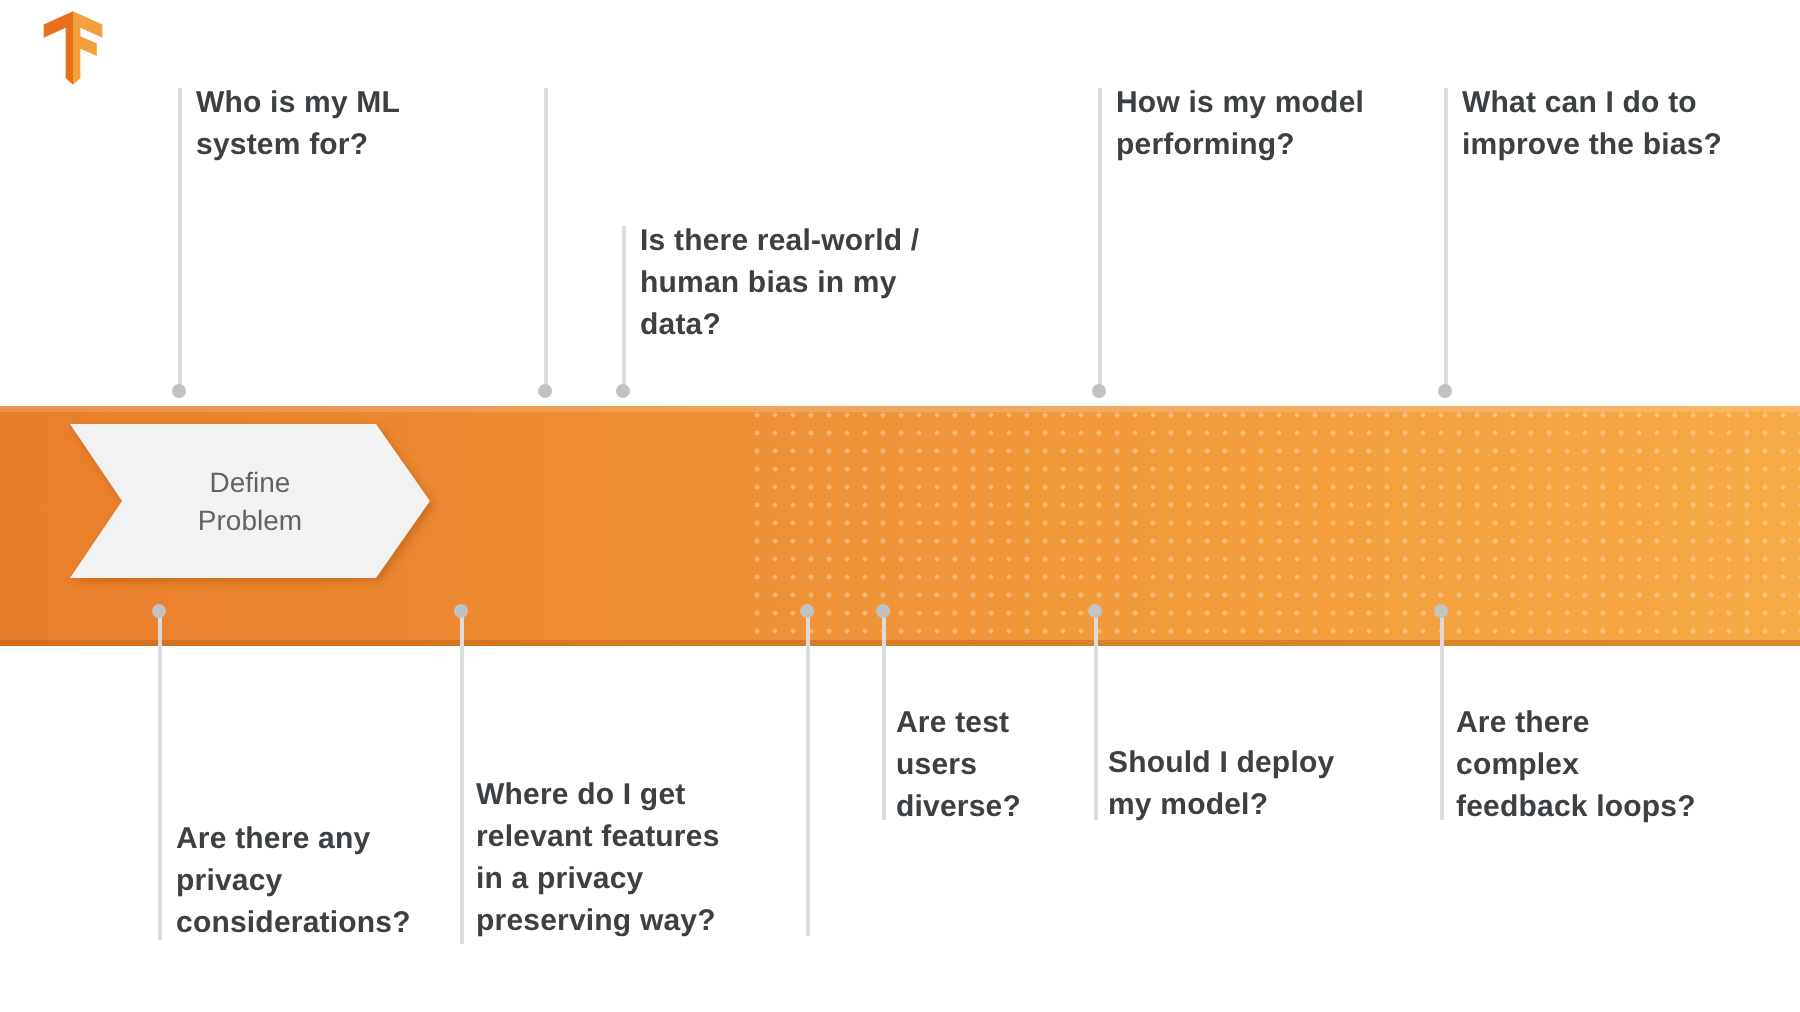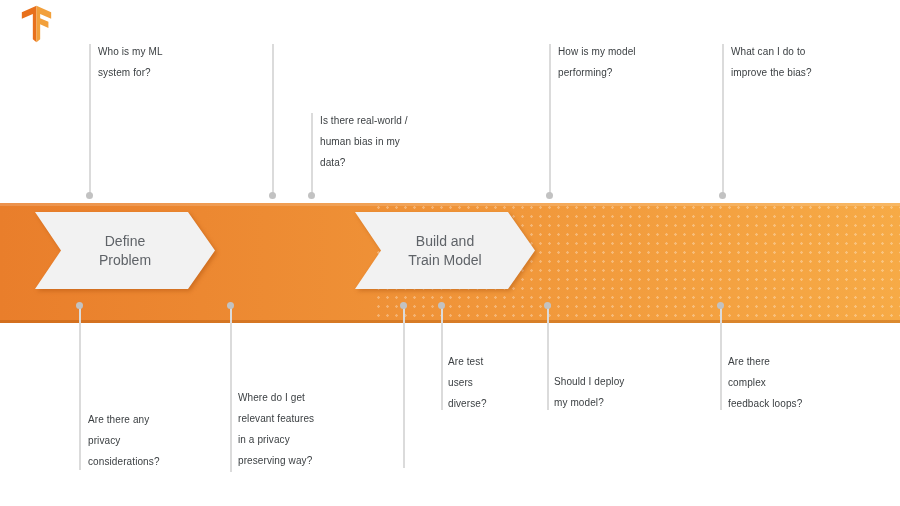--- a/index.html
+++ b/index.html
@@ -4,21 +4,21 @@
 <style>
   html,body{margin:0;padding:0;background:#ffffff;}
   .canvas{
     position:relative;width:900px;height:506px;background:#ffffff;overflow:hidden;
     font-family:"Liberation Sans",sans-serif;
   }
   
   .vline{position:absolute;width:2px;background:var(--connector-line,#dbdbdb);}
   .dot{position:absolute;width:7px;height:7px;border-radius:50%;background:var(--connector-dot,#c2c2c2);}
   
-  .q{position:absolute;color:var(--question-text,#3c4043);font-size:10px;font-weight:400;
+  .q{position:absolute;color:var(--question-text,#3c4043);font-size:15px;font-weight:700;
      line-height:21px;white-space:pre-line;letter-spacing:.1px;}
   
   .band{
     position:absolute;left:0;top:203px;width:900px;height:120px;
     background:linear-gradient(90deg,var(--band-left,#e97e2b) 0%,var(--band-right,#f7ac47) 100%);
     box-shadow:inset 0 3px 0 rgba(255,255,255,.16), inset 0 -3px 0 rgba(176,86,10,.38);
     padding-left:36px;
   }
   .band-texture{
     position:absolute;top:0;bottom:0;left:40%;right:0;
@@ -74,26 +74,20 @@
 
   <div class="band">
     <div class="band-texture"></div>
 
     <div class="chev-wrap" style="left:35px">
       <div class="chev">
         <span class="chev-label">Define
 Problem</span>
       </div>
     </div>
-    <div class="chev-wrap" style="left:355px">
-      <div class="chev">
-        <span class="chev-label">Build and
-Train Model</span>
-      </div>
-    </div>
   </div>
 
   <div class="vline" style="left:79px;top:308px;height:162px"></div>
   <div class="dot" style="left:76px;top:302px"></div>
   <div class="vline" style="left:230px;top:308px;height:164px"></div>
   <div class="dot" style="left:227px;top:302px"></div>
   <div class="vline" style="left:403px;top:308px;height:160px"></div>
   <div class="dot" style="left:400px;top:302px"></div>
   <div class="vline" style="left:441px;top:308px;height:102px"></div>
   <div class="dot" style="left:438px;top:302px"></div>

